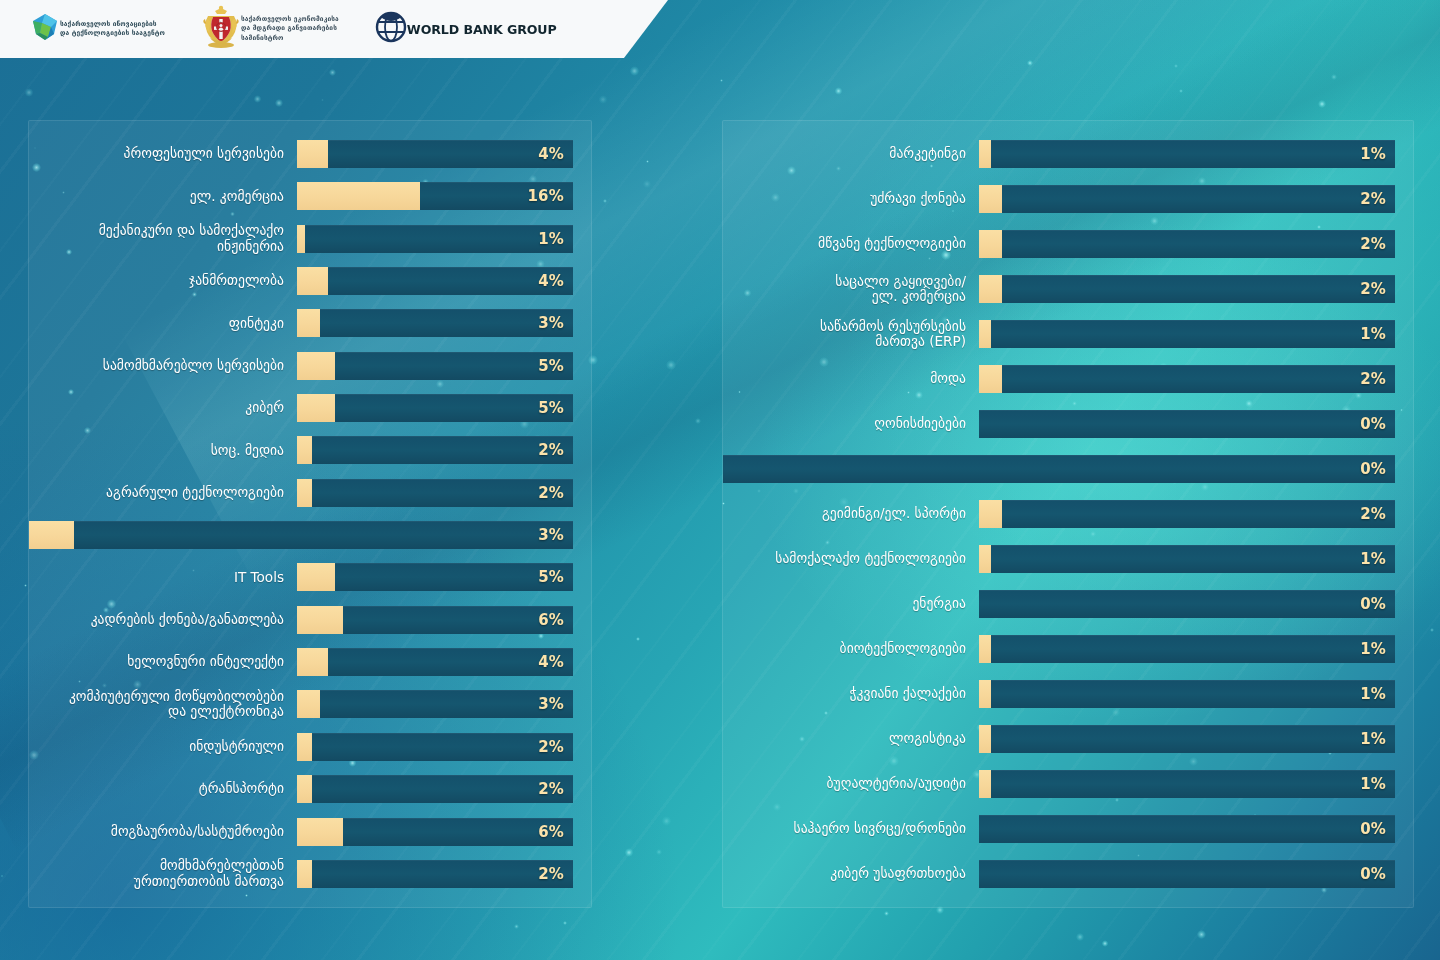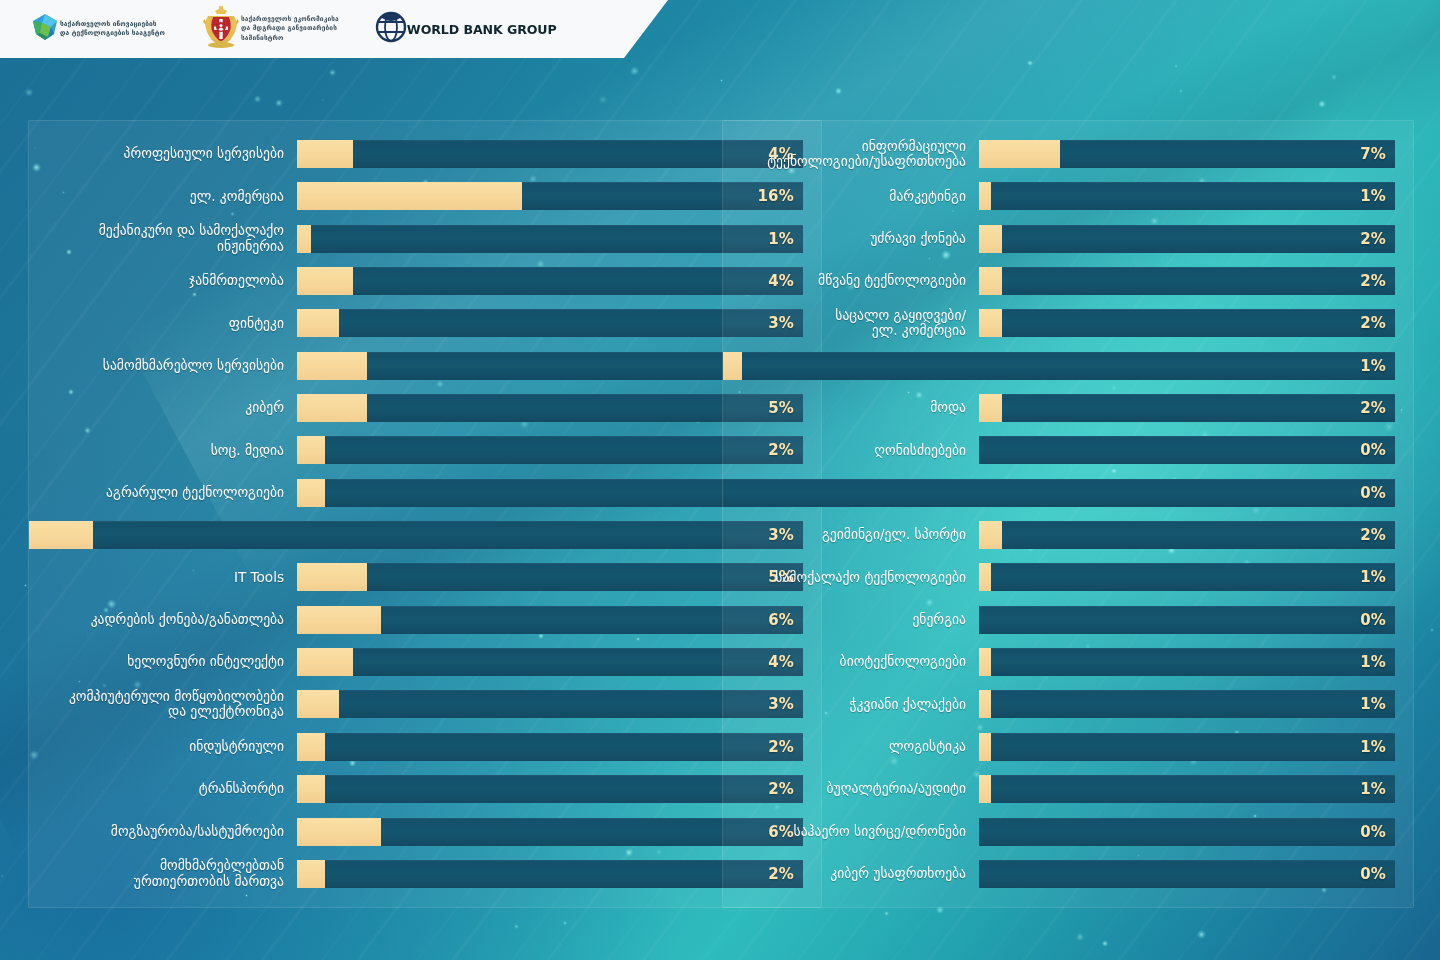--- a/index.html
+++ b/index.html
@@ -109,21 +109,21 @@
   
   .panel {
     position: absolute;
     top: 120px;
     height: 788px;
     background: rgba(255,255,255,0.055);
     border: 1px solid rgba(255,255,255,0.10);
     border-radius: 2px;
     overflow: hidden;
   }
-  #panel-left  { left: 28px;  width: 794px; }
+  #panel-left  { left: 28px;  width: 564px; }
   #panel-right { left: 722px; width: 692px; }
 
   .rows {
     position: absolute;
     inset: 0;
     padding: 18px 18px 18px 0;
     display: flex;
     flex-direction: column;
     justify-content: space-between;
   }
@@ -523,28 +523,20 @@
             <div class="bar-fill" style="width: 5.55556%;"></div>
             <div class="bar-value">2%</div>
           </div>
         </div>
       </div>
   </div>
 
   <div class="panel" id="panel-right">
     <div class="rows" id="rows-right">
         <div class="row">
-          <div class="row-label">ინფორმაციული
-ტექნოლოგიები/უსაფრთხოება</div>
-          <div class="bar">
-            <div class="bar-fill" style="width: 19.4444%;"></div>
-            <div class="bar-value">7%</div>
-          </div>
-        </div>
-        <div class="row">
           <div class="row-label">მარკეტინგი</div>
           <div class="bar">
             <div class="bar-fill" style="width: 2.77778%;"></div>
             <div class="bar-value">1%</div>
           </div>
         </div>
         <div class="row">
           <div class="row-label">უძრავი ქონება</div>
           <div class="bar">
             <div class="bar-fill" style="width: 5.55556%;"></div>
@@ -560,20 +552,22 @@
         </div>
         <div class="row">
           <div class="row-label">საცალო გაყიდვები/
 ელ. კომერცია</div>
           <div class="bar">
             <div class="bar-fill" style="width: 5.55556%;"></div>
             <div class="bar-value">2%</div>
           </div>
         </div>
         <div class="row">
+          <div class="row-label">საწარმოს რესურსების
+მართვა (ERP)</div>
           <div class="bar">
             <div class="bar-fill" style="width: 2.77778%;"></div>
             <div class="bar-value">1%</div>
           </div>
         </div>
         <div class="row">
           <div class="row-label">მოდა</div>
           <div class="bar">
             <div class="bar-fill" style="width: 5.55556%;"></div>
             <div class="bar-value">2%</div>

